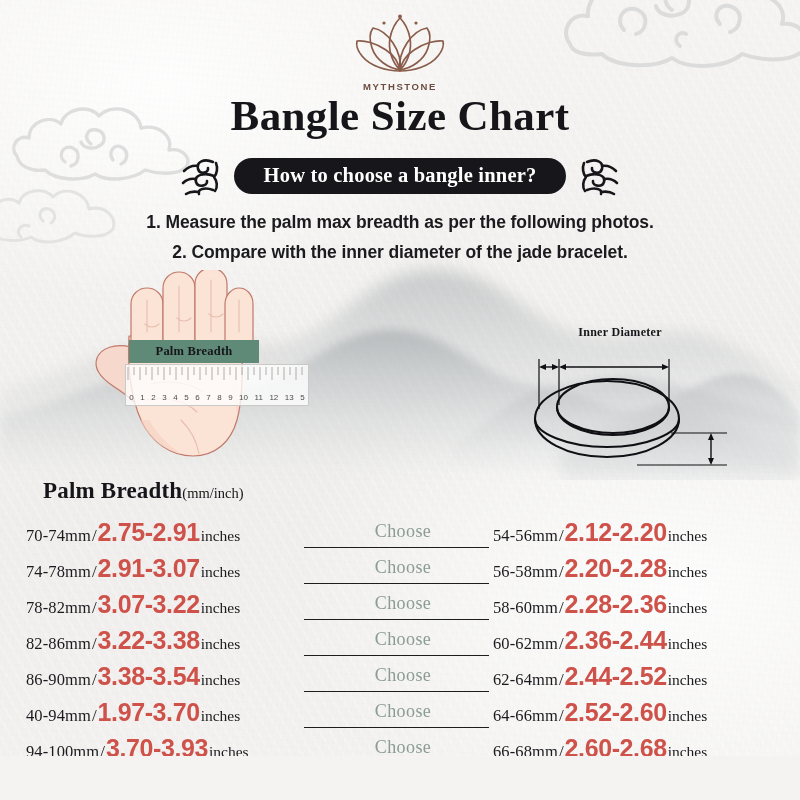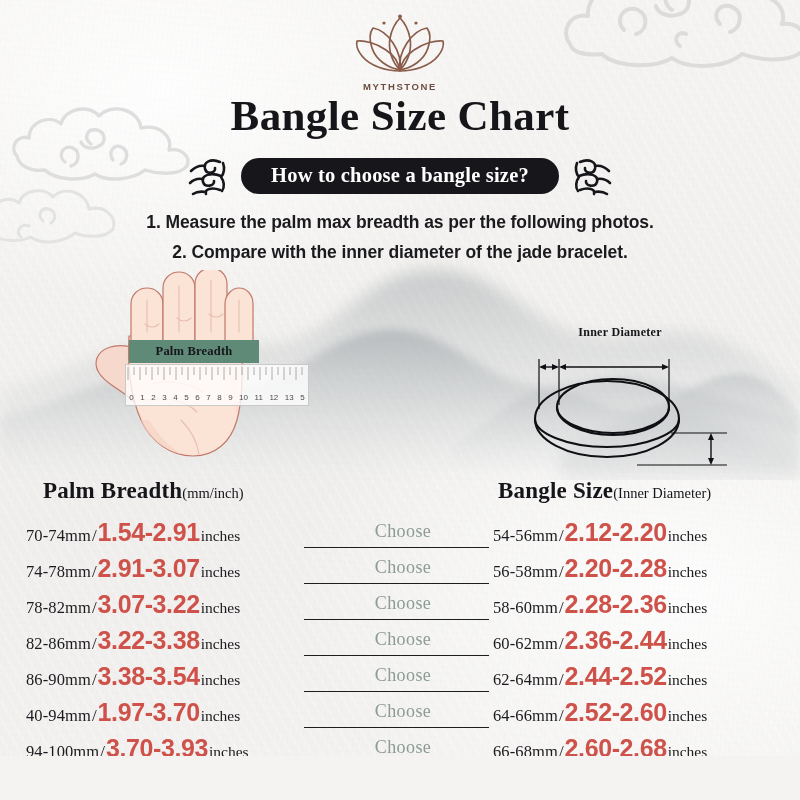--- a/index.html
+++ b/index.html
@@ -363,21 +363,21 @@
       <g fill="none" stroke="#17171b" stroke-width="2.6" stroke-linecap="round" stroke-linejoin="round">
         <path d="M33,7 C24,3 16,7 18,14 C20,20 29,18 28,13"></path>
         <path d="M34,21 C24,17 14,20 16,27 C18,33 28,31 27,26"></path>
         <path d="M33,35 C25,32 17,34 19,39"></path>
         <path d="M18,11 C12,10 7,13 4,16"></path>
         <path d="M16,24 C10,23 6,25 3,28"></path>
         <path d="M19,37 C13,36 9,37 6,39"></path>
         <path d="M36,8 C38,13 37,19 34,22 C37,26 38,32 35,36"></path>
       </g>
     </svg>
-    <div class="banner-pill">How to choose a bangle size?</div>
+    <div class="banner-pill">How to choose a bangle inner?</div>
     <svg width="40" height="42" viewBox="0 0 40 42">
       <g fill="none" stroke="#17171b" stroke-width="2.6" stroke-linecap="round" stroke-linejoin="round" transform="translate(40,0) scale(-1,1)">
         <path d="M33,7 C24,3 16,7 18,14 C20,20 29,18 28,13"></path>
         <path d="M34,21 C24,17 14,20 16,27 C18,33 28,31 27,26"></path>
         <path d="M33,35 C25,32 17,34 19,39"></path>
         <path d="M18,11 C12,10 7,13 4,16"></path>
         <path d="M16,24 C10,23 6,25 3,28"></path>
         <path d="M19,37 C13,36 9,37 6,39"></path>
         <path d="M36,8 C38,13 37,19 34,22 C37,26 38,32 35,36"></path>
       </g>
@@ -508,32 +508,29 @@
         <polygon points="206,86 203,93 209,93"></polygon>
         <polygon points="206,118 203,111 209,111"></polygon>
       </g>
     </svg>
   </div>
 
   <div class="section-heads">
     <div class="sec-head sec-head-left">
       <span class="big">Palm Breadth</span><span class="small">(mm/inch)</span>
     </div>
-    <div class="sec-head sec-head-right">
-      <span class="big">Bangle Size</span><span class="small">(Inner Diameter)</span>
-    </div>
   </div>
 
   <div class="tables">
 
     <div class="row">
       <div class="size-entry left-col">
         <span class="mm">70-74mm</span>
           <span class="slash">/</span>
-          <span class="inch-num">1.54-2.91</span>
+          <span class="inch-num">2.75-2.91</span>
           <span class="inch-word">inches</span>
       </div>
       <div class="choose-cell">
         <span class="choose-label">Choose</span>
       </div>
       <div class="choose-rule"></div>
       <div class="size-entry right-col">
         <span class="mm">54-56mm</span>
           <span class="slash">/</span>
           <span class="inch-num">2.12-2.20</span>

